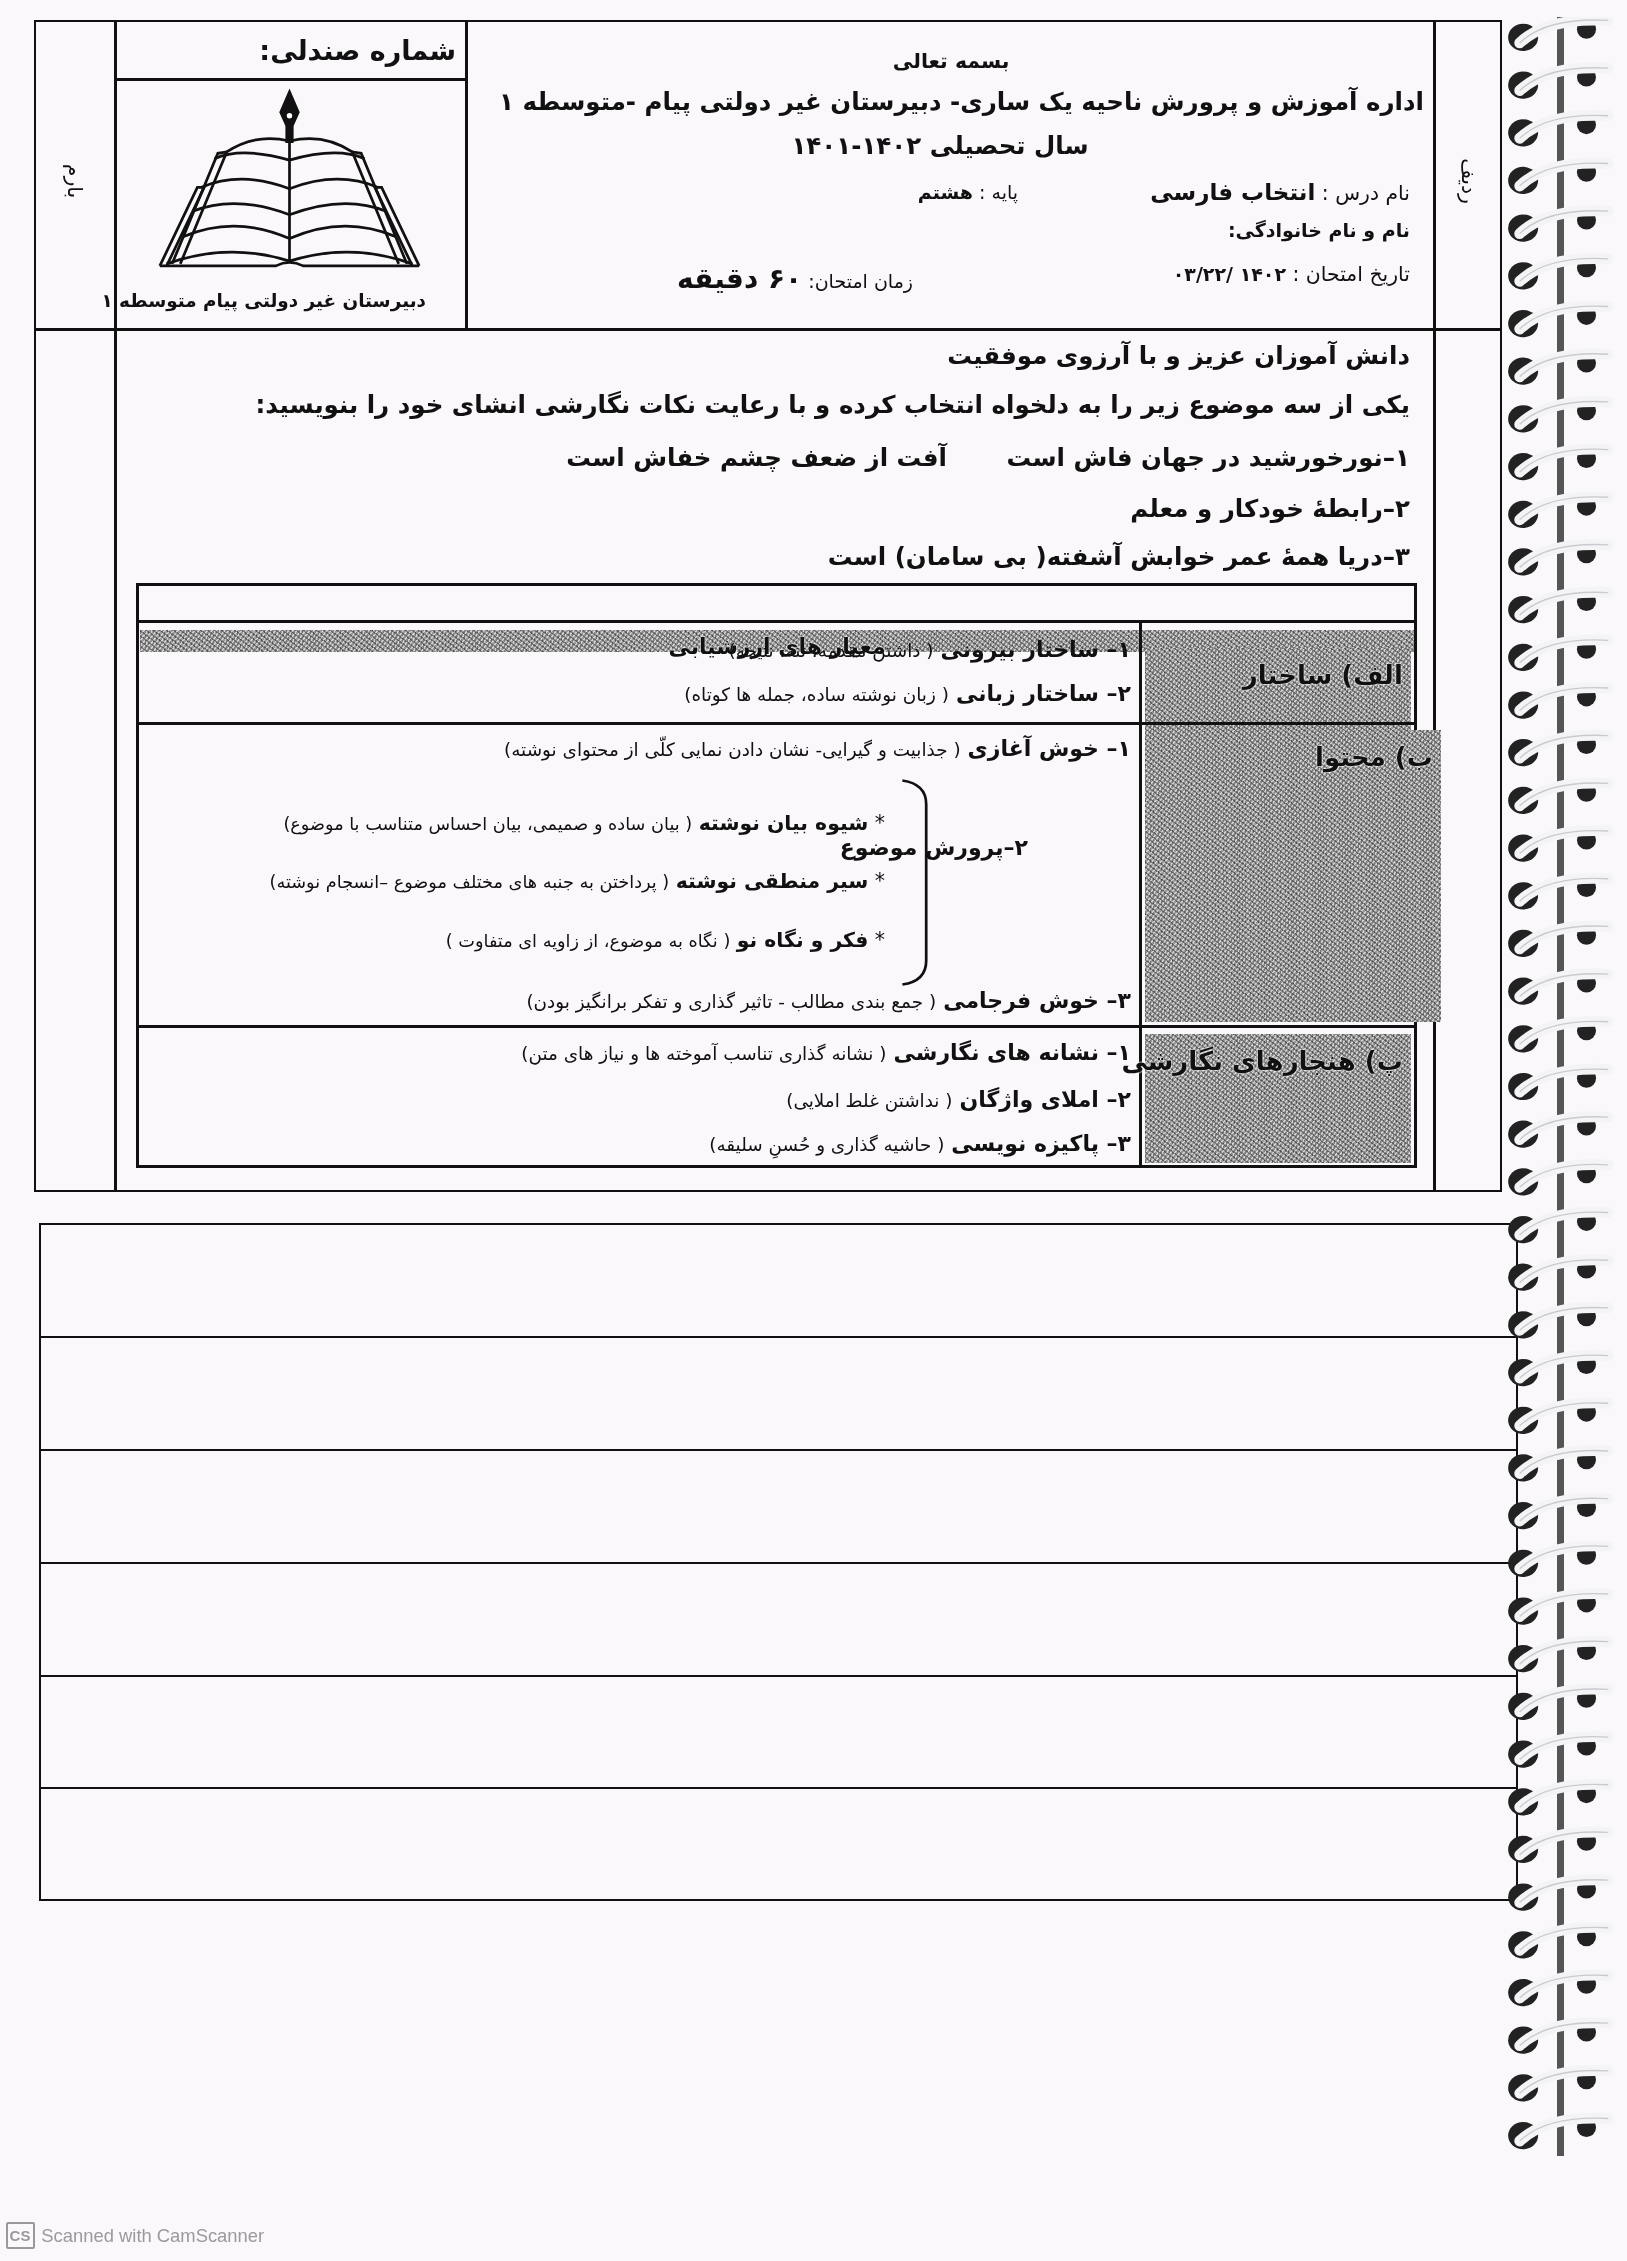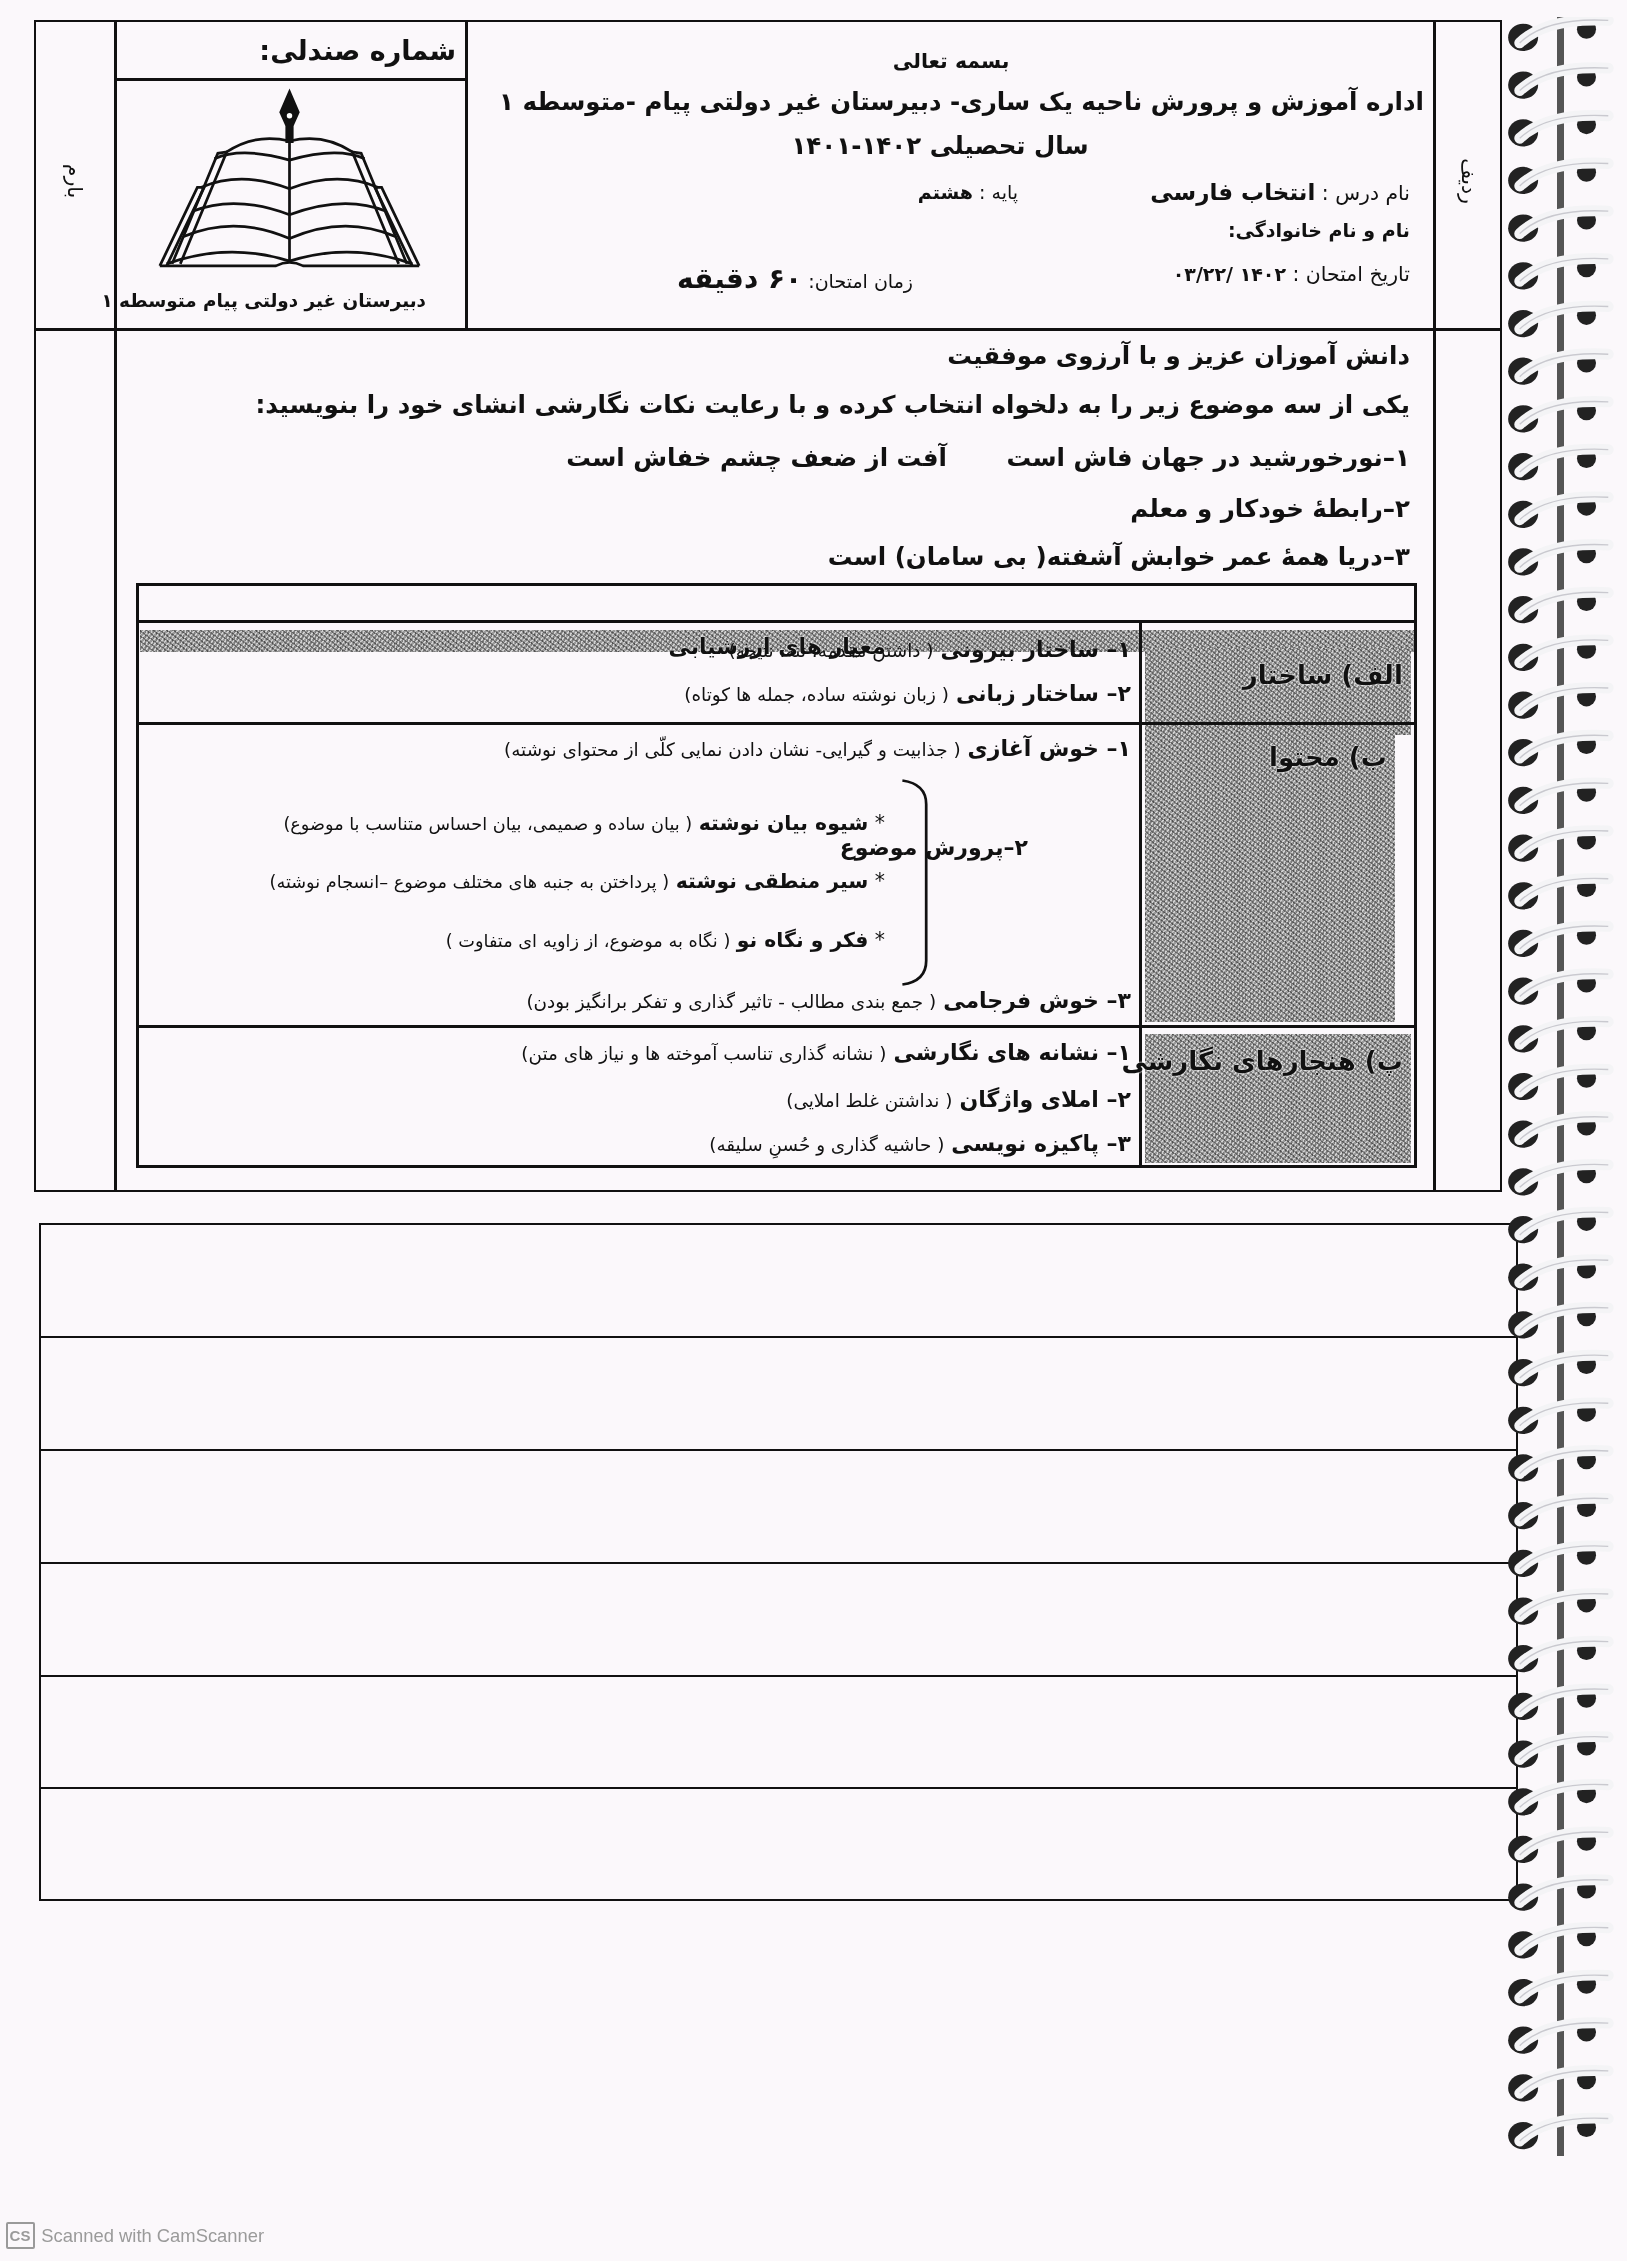--- a/index.html
+++ b/index.html
@@ -114,21 +114,21 @@
   <div class="abs rtl" style="right:497px;top:637px;font-size:22px;white-space:nowrap;">
     <span class="bold">۱– ساختار بیرونی</span>
     <span style="font-size:18.4px;">( داشتن مقدمه، تنه، نتیجه)</span>
   </div>
   <div class="abs rtl" style="right:497px;top:681px;font-size:22px;white-space:nowrap;">
     <span class="bold">۲– ساختار زبانی</span>
     <span style="font-size:18.4px;">( زبان نوشته ساده، جمله ها کوتاه)</span>
   </div>
   <div class="line" style="left:136px;top:722px;width:1281px;height:3.4px;"></div>
 
-  <div class="abs shade" style="left:1145px;top:730px;width:250px;height:292px;">
+  <div class="abs shade" style="left:1145px;top:730px;width:296px;height:292px;">
     <div class="shade-label">ب) محتوا</div>
   </div>
   <div class="abs rtl" style="right:497px;top:736px;font-size:22px;white-space:nowrap;">
     <span class="bold">۱– خوش آغازی</span>
     <span style="font-size:18.4px;">( جذابیت و گیرایی- نشان دادن نمایی کلّی از محتوای نوشته)</span>
   </div>
   <div class="txt" style="right:600px;top:835px;font-size:22px;">۲–پرورش موضوع</div>
   <svg class="abs" style="left:899px;top:777px;" width="34" height="211" viewBox="0 0 50 310">
     <path d="M5 5 Q40 10 40 40 L40 270 Q40 300 5 305" fill="none" stroke="#111" stroke-width="4"></path>
   </svg>

